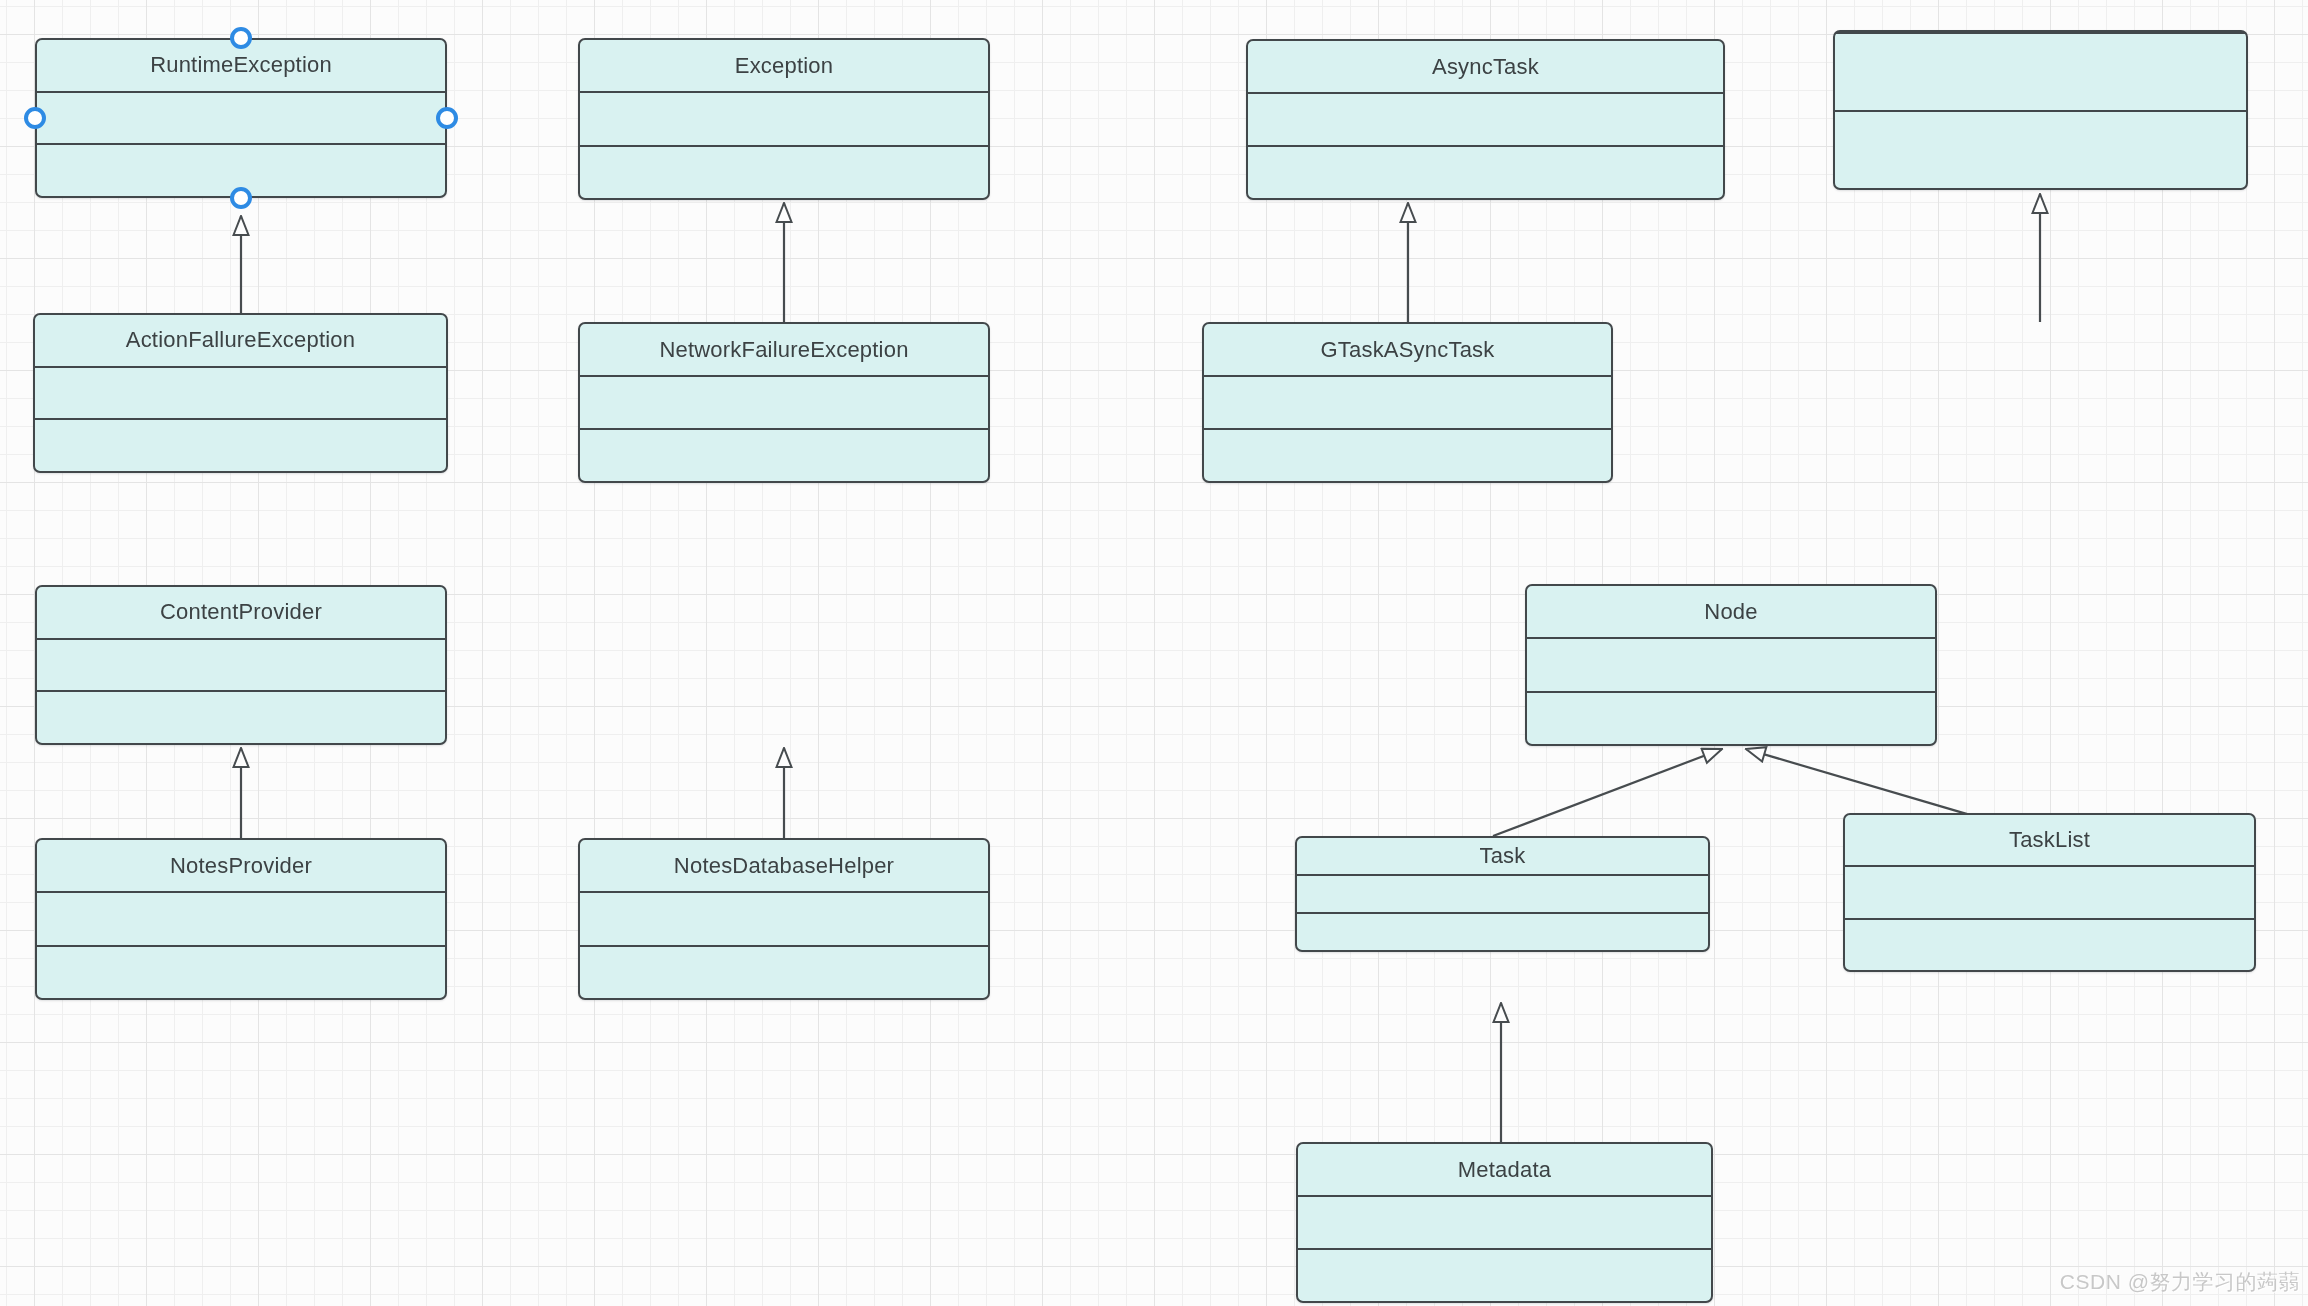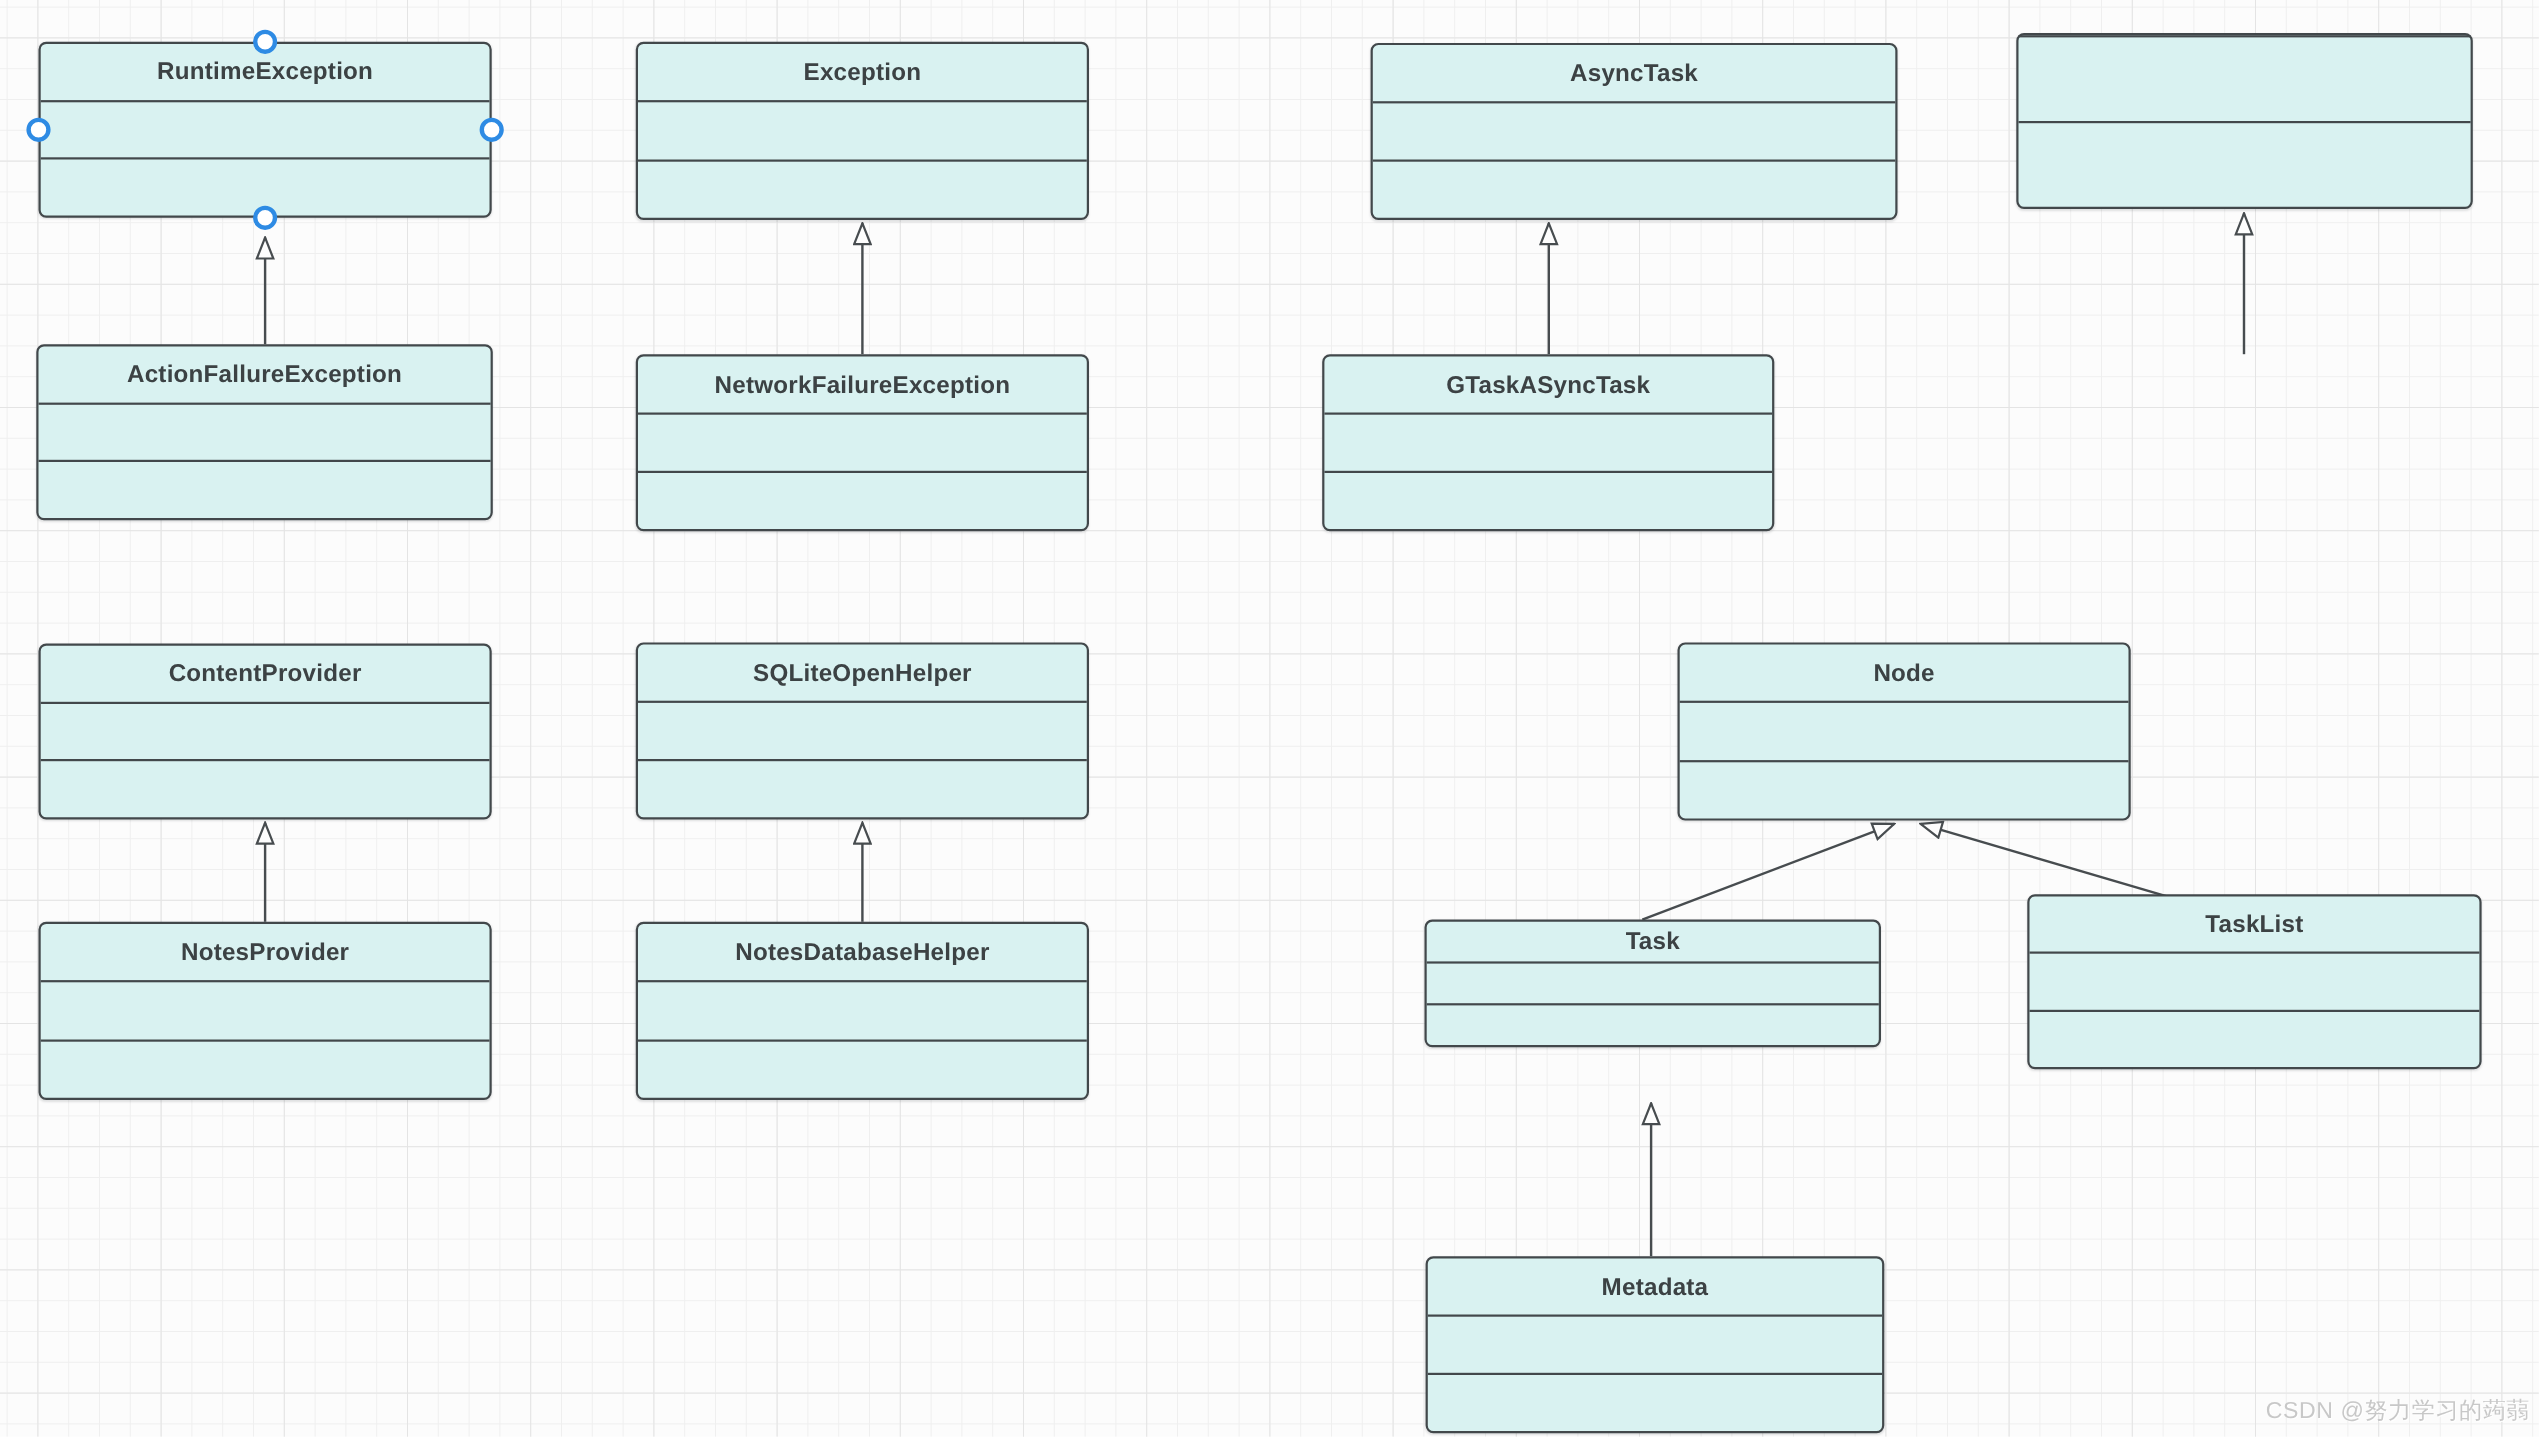--- a/index.html
+++ b/index.html
@@ -21,21 +21,21 @@
   .uml-class{
     position:absolute;box-sizing:border-box;
     background:#d9f2f1;
     border:2.5px solid #42484b;
     border-radius:7px;
     display:flex;flex-direction:column;
     box-shadow:0 1px 2px rgba(60,70,75,0.15);
   }
   .uml-title{
     flex:1;display:flex;align-items:center;justify-content:center;
-    font-weight:700;font-size:22px;color:#3c4244;letter-spacing:.2px;
+    font-weight:400;font-size:22px;color:#3c4244;letter-spacing:.2px;
     white-space:nowrap;overflow:hidden;
   }
   .uml-row{flex:1;border-top:2.5px solid #42484b;}
   .arrows{position:absolute;left:0;top:0;width:2308px;height:1306px;pointer-events:none;}
   .handle{
     position:absolute;width:14px;height:14px;box-sizing:content-box;
     background:#ffffff;border:4px solid #2e8be4;border-radius:50%;
     transform:translate(-50%,-50%);z-index:5;
   }
   .watermark{
@@ -116,25 +116,20 @@
     <div class="uml-row"></div>
     <div class="uml-row"></div>
   </div>
 
   <div class="uml-class" style="left:35px;top:838px;width:412px;height:162px">
     <div class="uml-title">NotesProvider</div>
     <div class="uml-row"></div>
     <div class="uml-row"></div>
   </div>
 
-  <div class="uml-class" style="left:578px;top:584px;width:412px;height:161px">
-    <div class="uml-title">SQLiteOpenHelper</div>
-    <div class="uml-row"></div>
-    <div class="uml-row"></div>
-  </div>
 
   <div class="uml-class" style="left:578px;top:838px;width:412px;height:162px">
     <div class="uml-title">NotesDatabaseHelper</div>
     <div class="uml-row"></div>
     <div class="uml-row"></div>
   </div>
 
   <div class="uml-class" style="left:1525px;top:584px;width:412px;height:162px">
     <div class="uml-title">Node</div>
     <div class="uml-row"></div>

